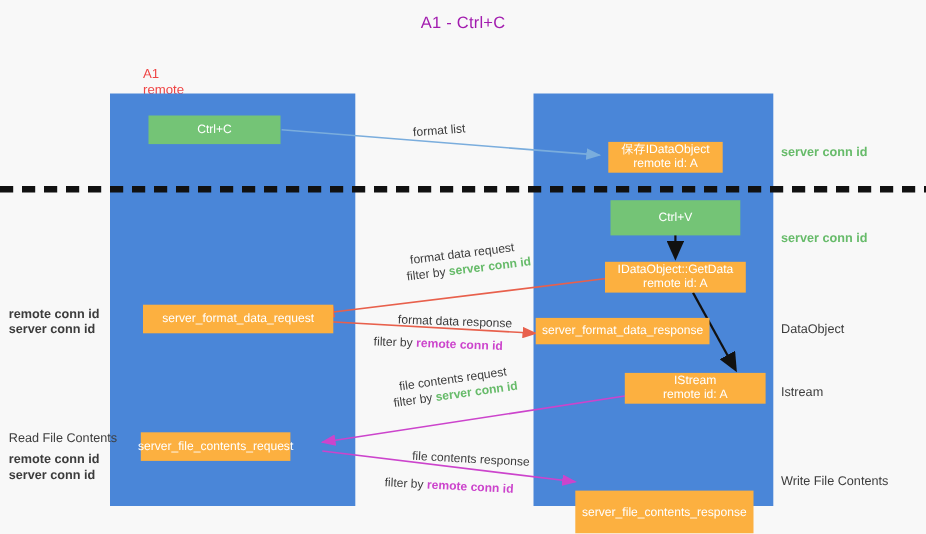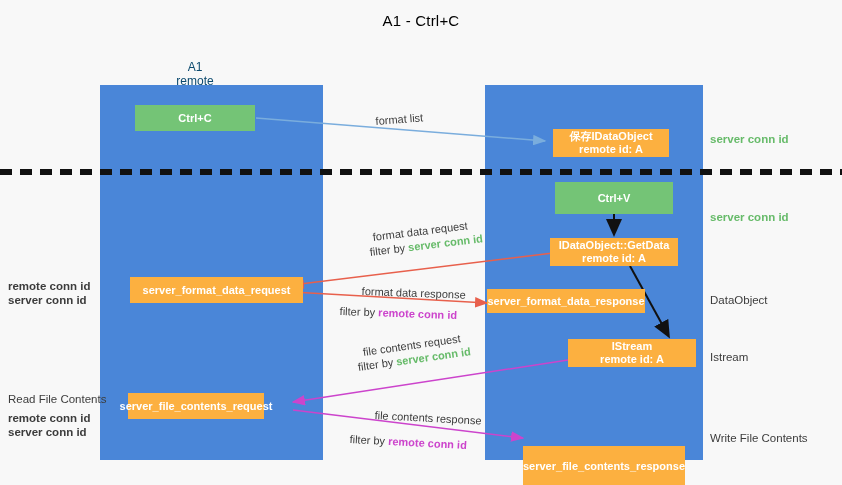--- a/index.html
+++ b/index.html
@@ -21,46 +21,44 @@
     width: 842px;
     height: 485px;
     pointer-events: none;
   }
   .title {
     position: absolute;
     left: 0;
     width: 842px;
     text-align: center;
     font-size: 15px;
-    color: #000000;
+    color: #a21caf;
     letter-spacing: 0.2px;
   }
   .col-head {
     position: absolute;
-    text-align: center;
     font-size: 12px;
-    color: #0c4a6e;
+    color: #ef4444;
     line-height: 14px;
   }
   .lane {
     position: absolute;
     background: #4a86d8;
   }
   .node {
     position: absolute;
     box-sizing: border-box;
     display: flex;
     flex-direction: column;
     align-items: center;
     justify-content: center;
     color: #ffffff;
     font-size: 11px;
     line-height: 13px;
     text-align: center;
-    font-weight: bold;
   }
   .node.green { background: #74c476; }
   .node.orange { background: #fcb040; }
   .side-label {
     position: absolute;
     font-size: 11.5px;
     color: #3c3c3c;
     line-height: 14px;
     white-space: nowrap;
   }
@@ -137,21 +135,21 @@
   </div>
 
   <div class="node orange" style="left:130px; top:277px; width:173px; height:26px;">
     <span>server_format_data_request</span>
   </div>
 
   <div class="node orange" style="left:128px; top:393px; width:136px; height:26px;">
     <span>server_file_contents_request</span>
   </div>
 
-  <div class="node orange" style="left:553px; top:129px; width:116px; height:28px;">
+  <div class="node orange" style="left:553px; top:129px; width:104px; height:28px;">
     <span>保存IDataObject</span>
     <span>remote id: A</span>
   </div>
 
   <div class="node green" style="left:555px; top:182px; width:118px; height:32px;">
     <span>Ctrl+V</span>
   </div>
 
   <div class="node orange" style="left:550px; top:238px; width:128px; height:28px;">
     <span>IDataObject::GetData</span>

